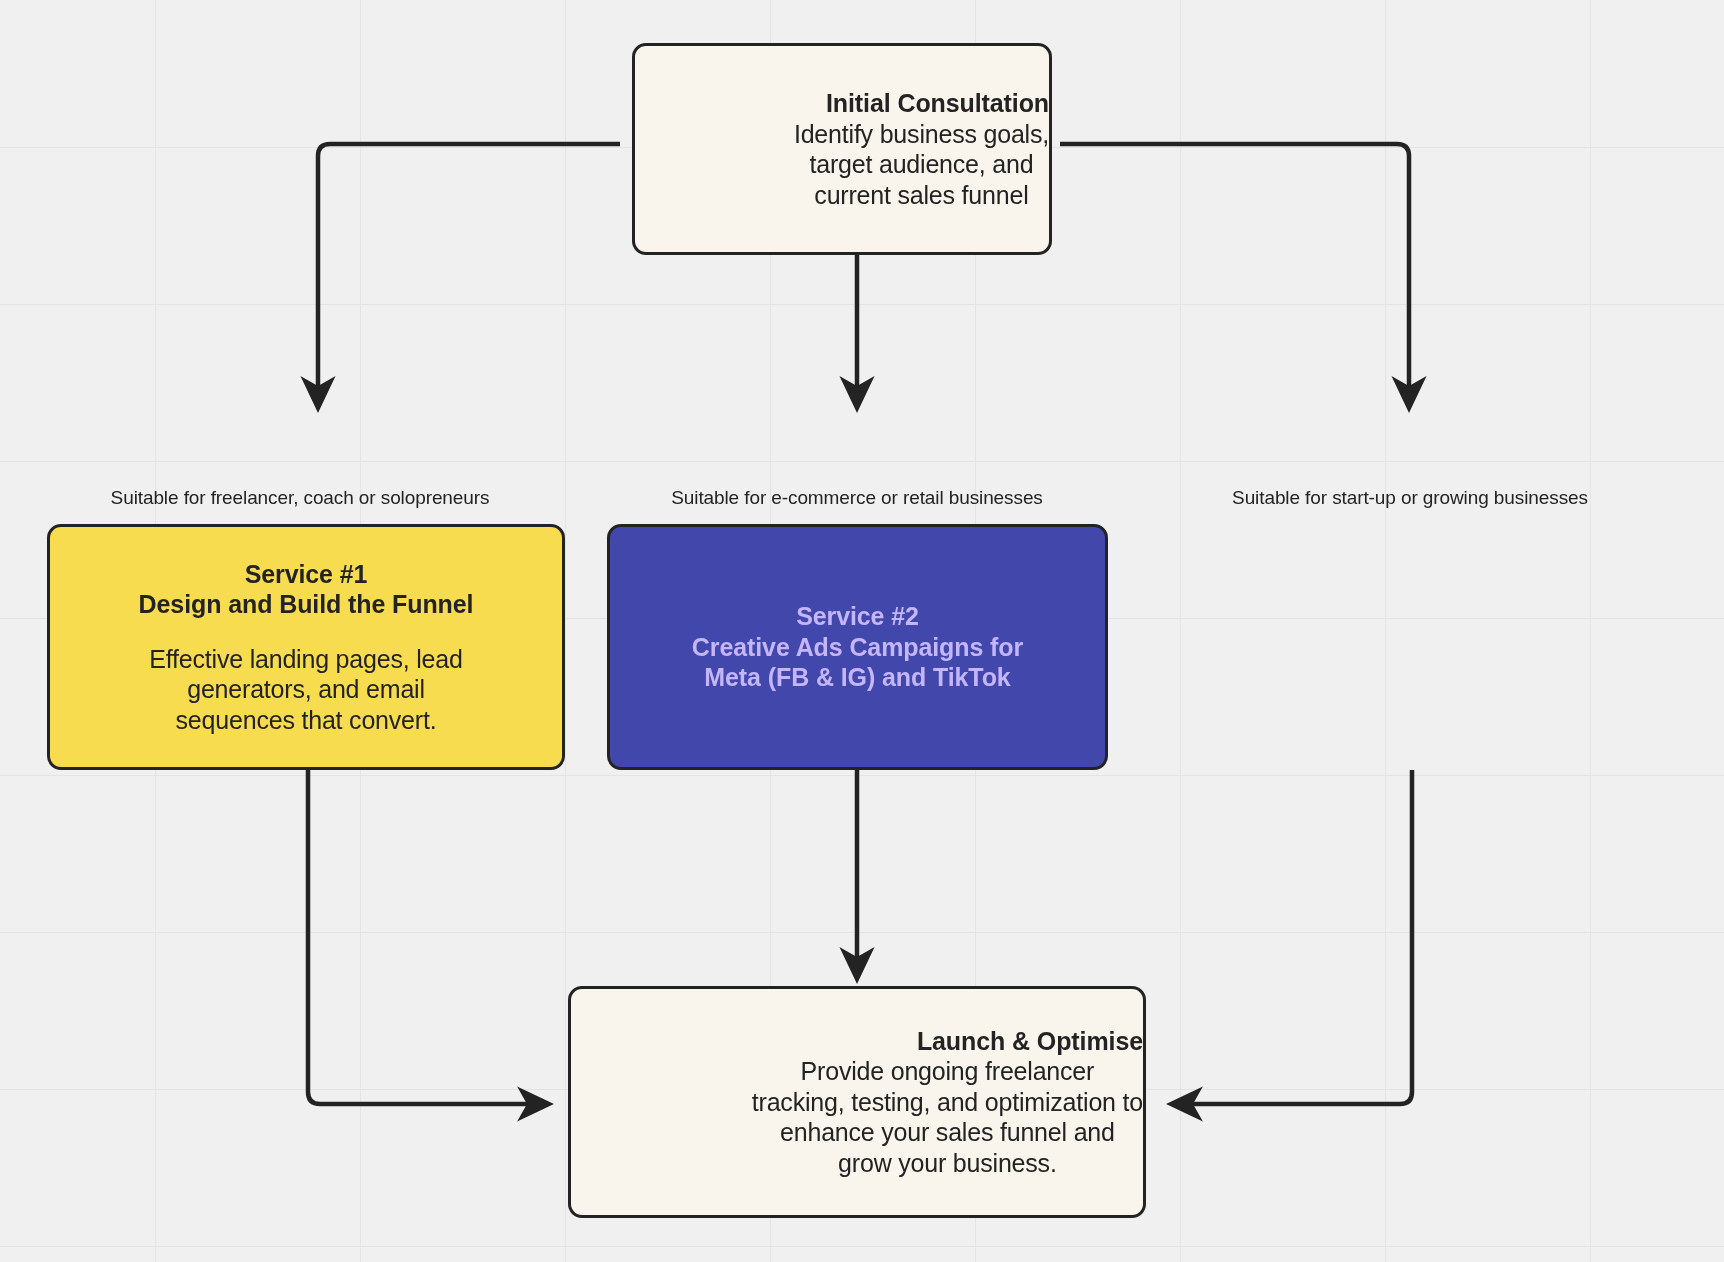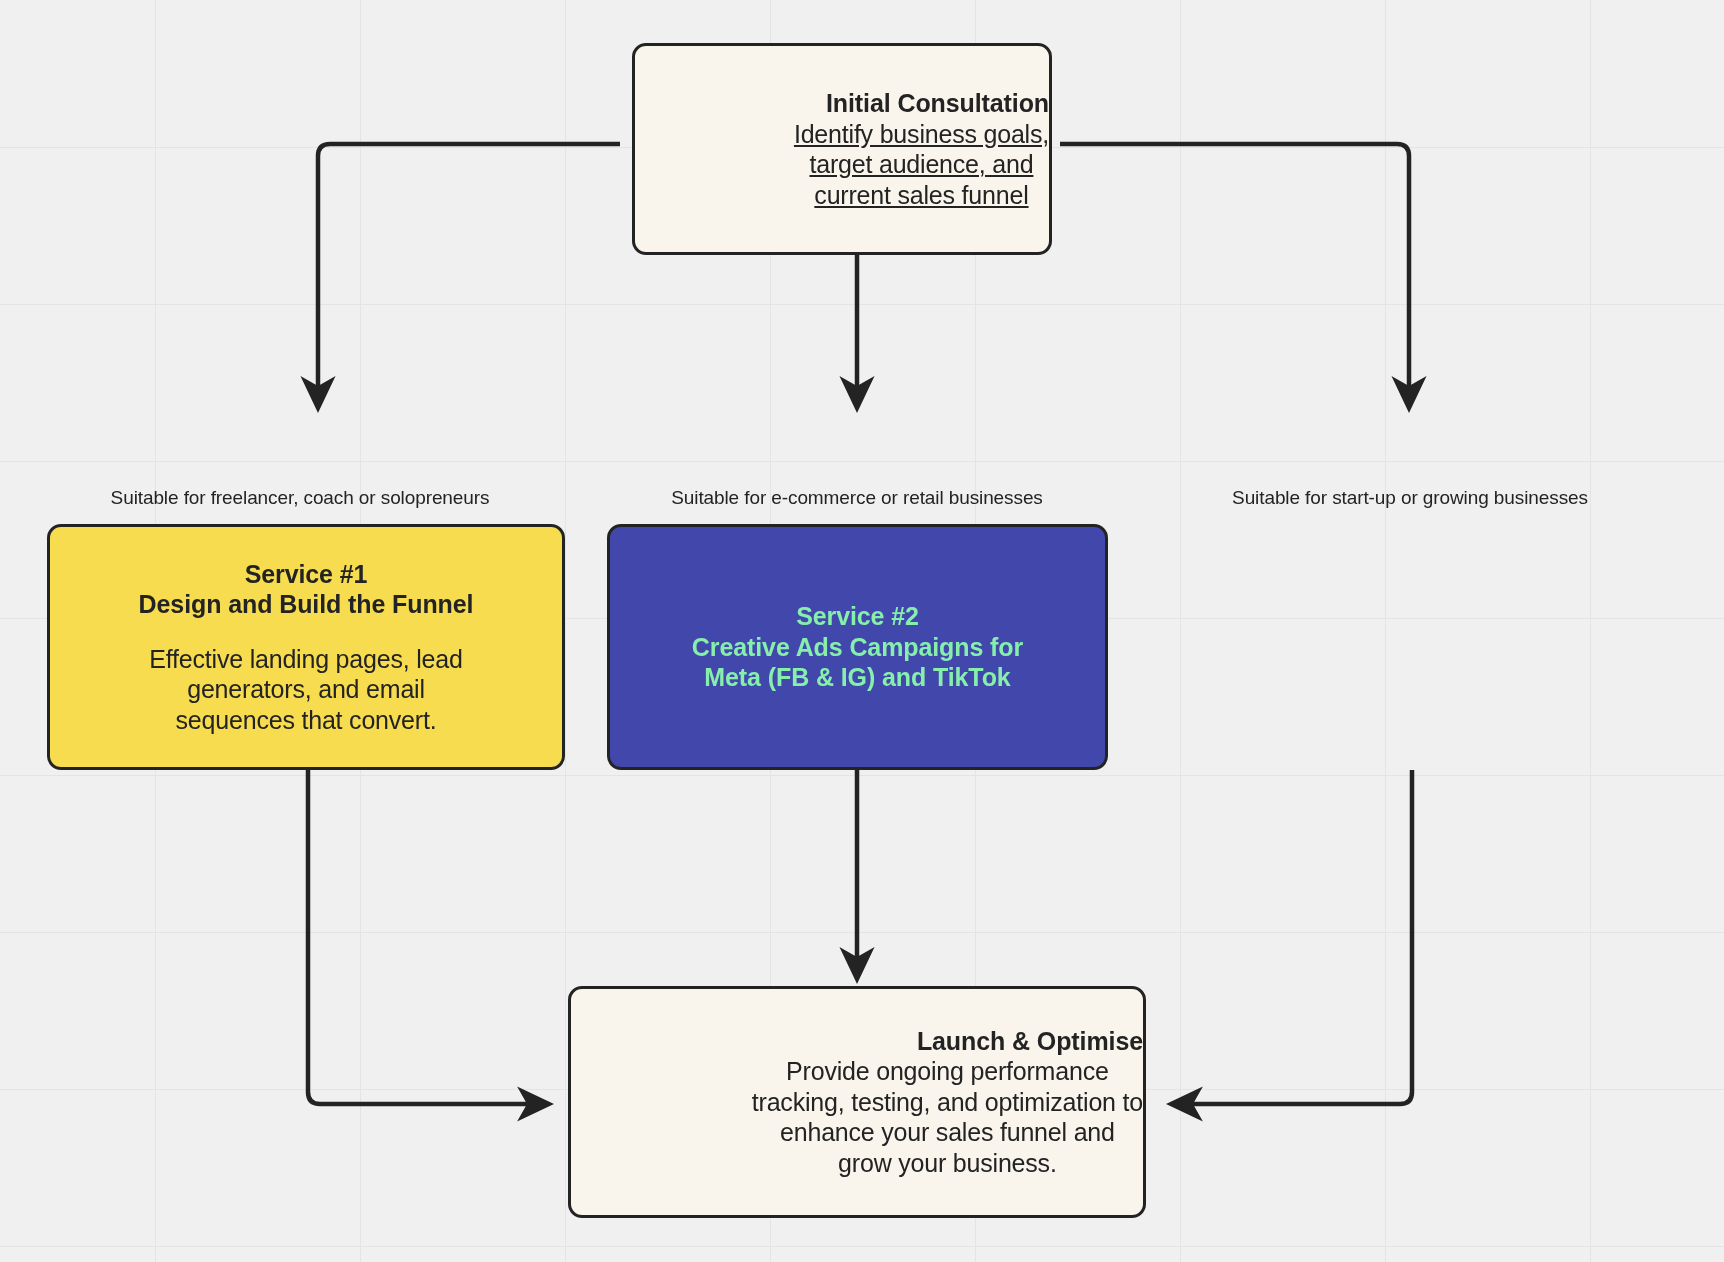--- a/index.html
+++ b/index.html
@@ -53,21 +53,21 @@
     color: #232323;
     align-items: flex-end;
   }
   .node-yellow {
     background: #f7dc4f;
     color: #232323;
     gap: 24px;
   }
   .node-blue {
     background: #4147ab;
-    color: #86efac;
+    color: #c4b5fd;
   }
   .node-pink {
     background: #c92563;
     color: #ffffff;
   }
   .edge-label {
     position: absolute;
     font-size: 19px;
     color: #232323;
     white-space: nowrap;
@@ -96,21 +96,21 @@
 
     <path d="M 308,770 L 308,1092 Q 308,1104 320,1104 L 545,1104" fill="none" stroke="#232323" stroke-width="4.5" marker-end="url(#arrowhead)"></path>
 
     <path d="M 857,770 L 857,975" fill="none" stroke="#232323" stroke-width="4.5" marker-end="url(#arrowhead)"></path>
 
     <path d="M 1412,770 L 1412,1092 Q 1412,1104 1400,1104 L 1175,1104" fill="none" stroke="#232323" stroke-width="4.5" marker-end="url(#arrowhead)"></path>
   </svg>
 
   <div class="node node-plain" style="left:632px; top:43px; width:420px; height:212px;">
     <div class="title">Initial Consultation</div>
-    <div class="desc" style="white-space: pre-line; text-decoration: underline;">Identify business goals,
+    <div class="desc" style="white-space: pre-line;">Identify business goals,
 target audience, and
 current sales funnel</div>
   </div>
 
   <div class="edge-label" style="left:50px; top:487px; width:500px;">
     <span>Suitable for freelancer, coach or solopreneurs</span>
   </div>
   <div class="edge-label" style="left:607px; top:487px; width:500px;">
     <span>Suitable for e-commerce or retail businesses</span>
   </div>
@@ -128,19 +128,19 @@
 
   <div class="node node-blue" style="left:607px; top:524px; width:501px; height:246px;">
     <div class="title" style="white-space: pre-line;">Service #2
 Creative Ads Campaigns for
 Meta (FB &amp; IG) and TikTok</div>
   </div>
 
 
   <div class="node node-plain" style="left:568px; top:986px; width:578px; height:232px;">
     <div class="title">Launch &amp; Optimise</div>
-    <div class="desc" style="white-space: pre-line;">Provide ongoing performance
+    <div class="desc" style="white-space: pre-line;">Provide ongoing freelancer
 tracking, testing, and optimization to
 enhance your sales funnel and
 grow your business.</div>
   </div>
 
 </div>
 
 </body></html>

